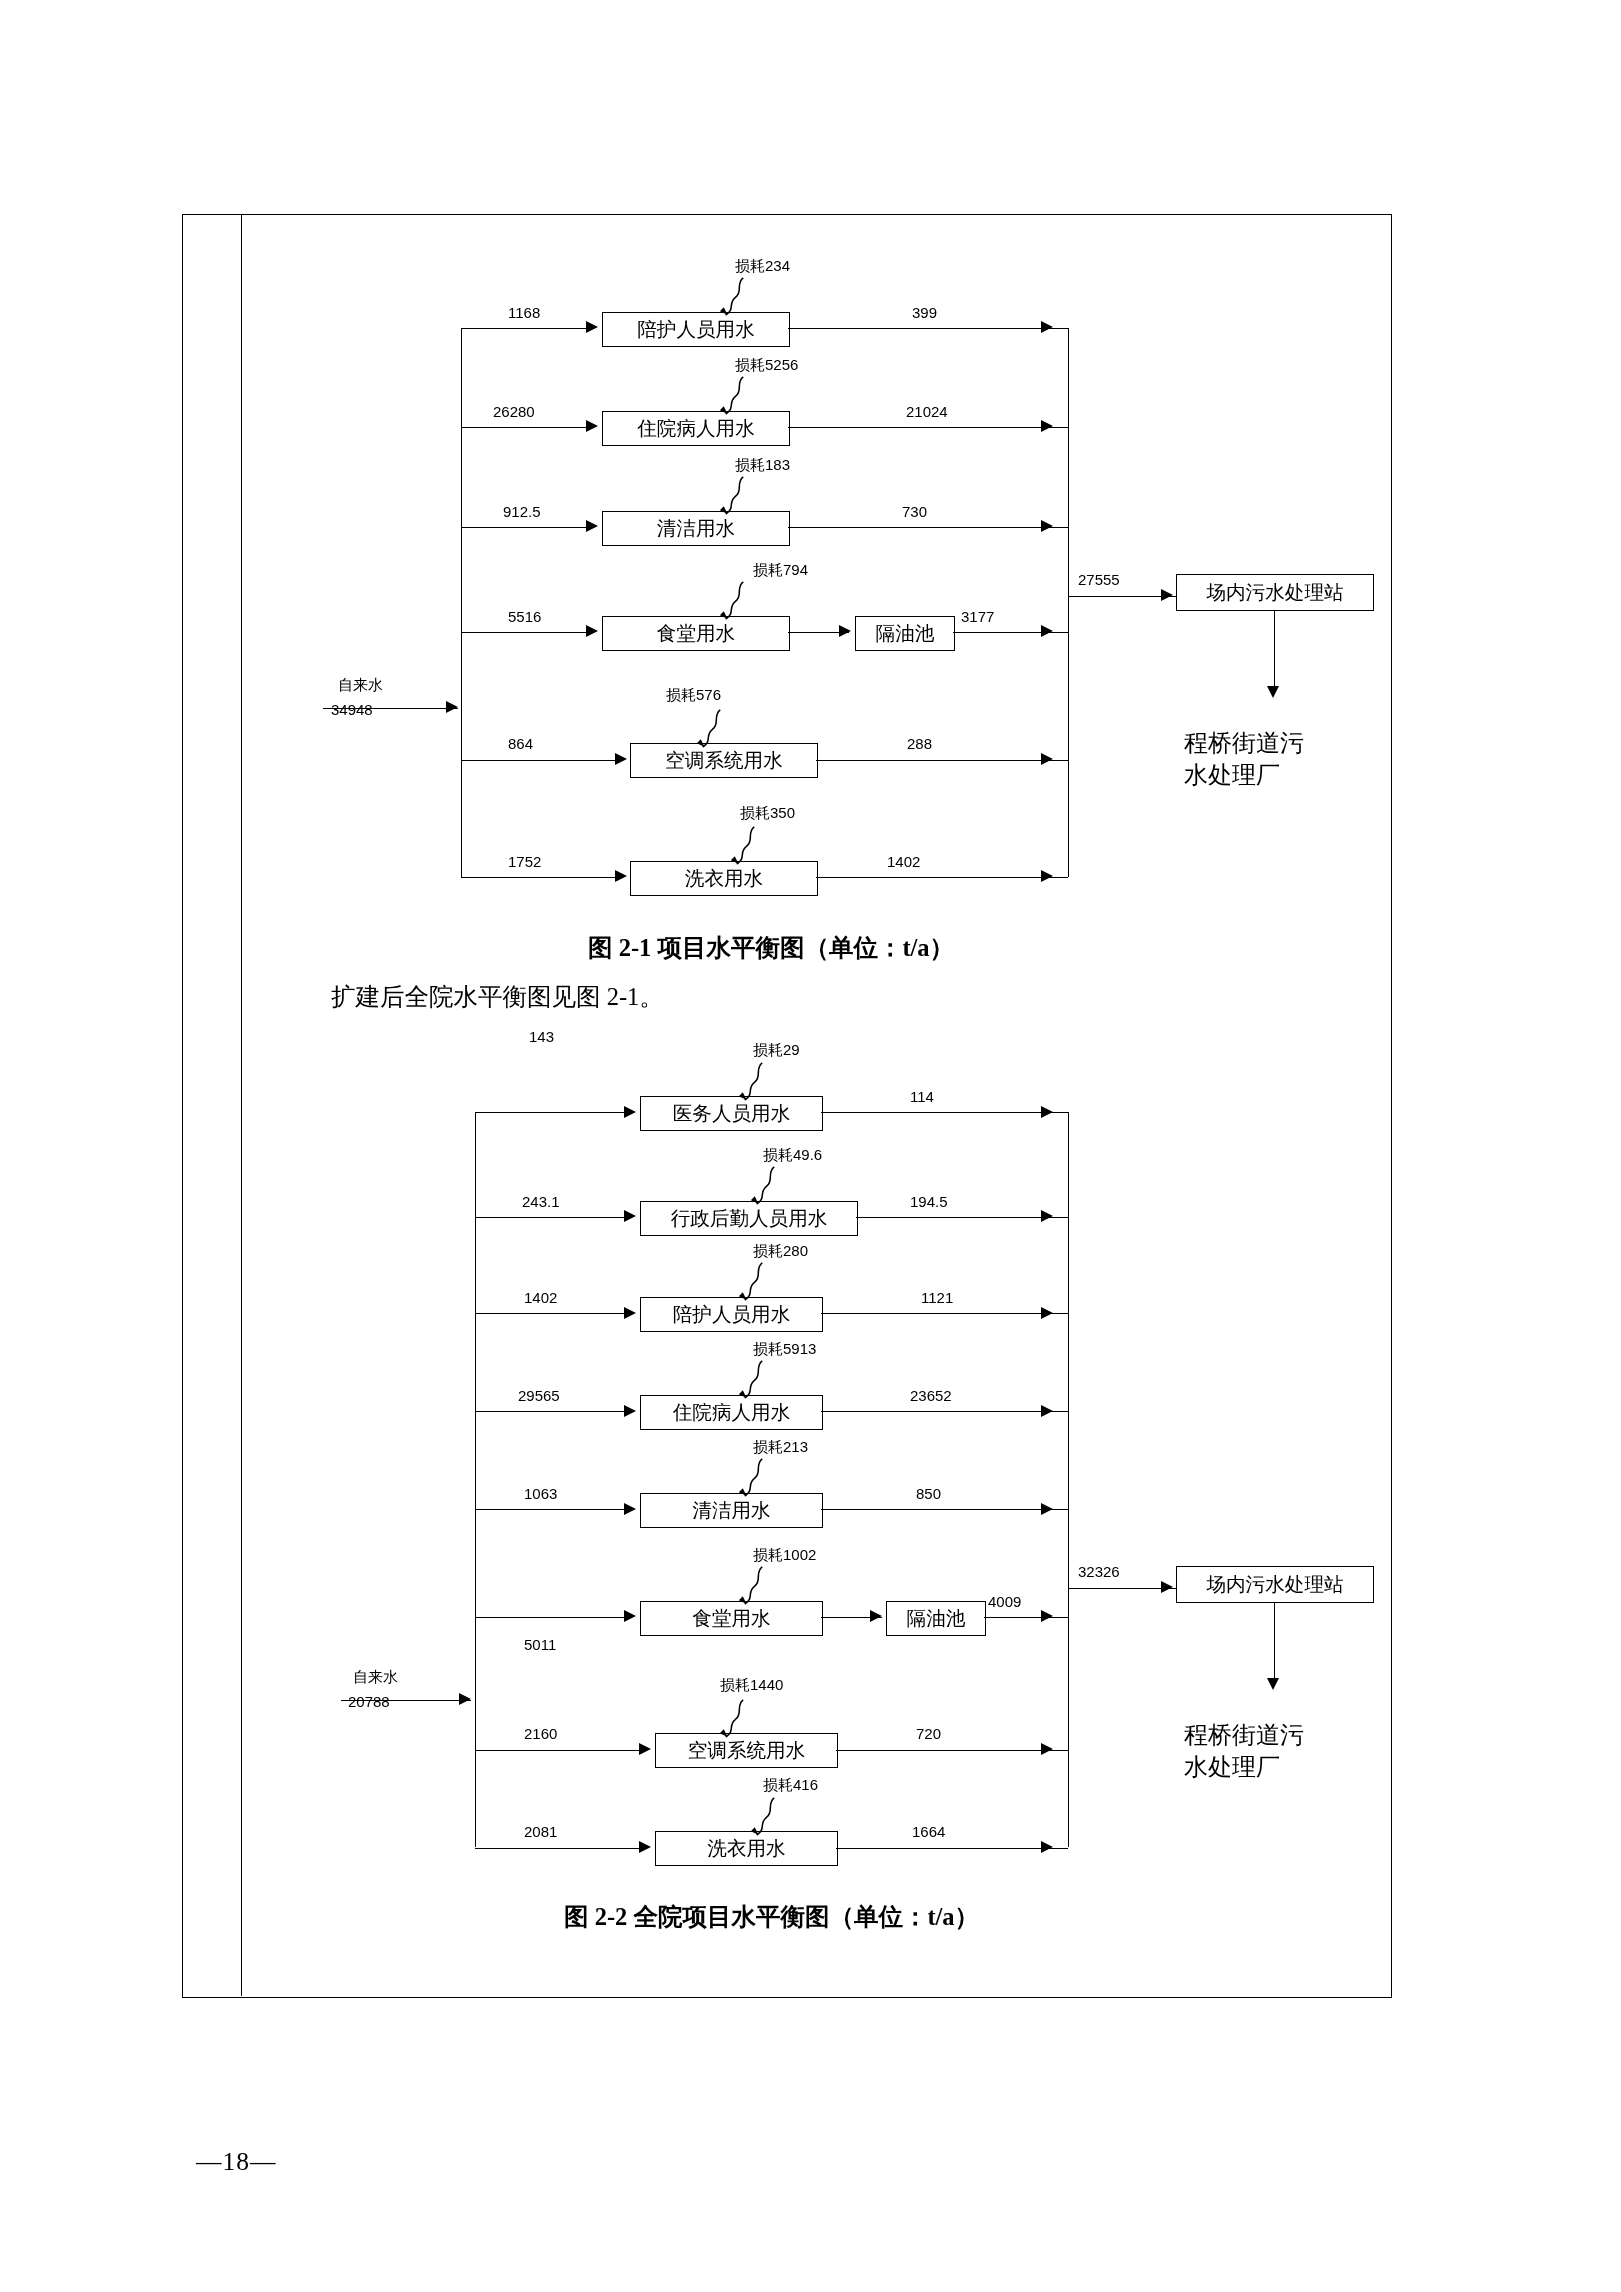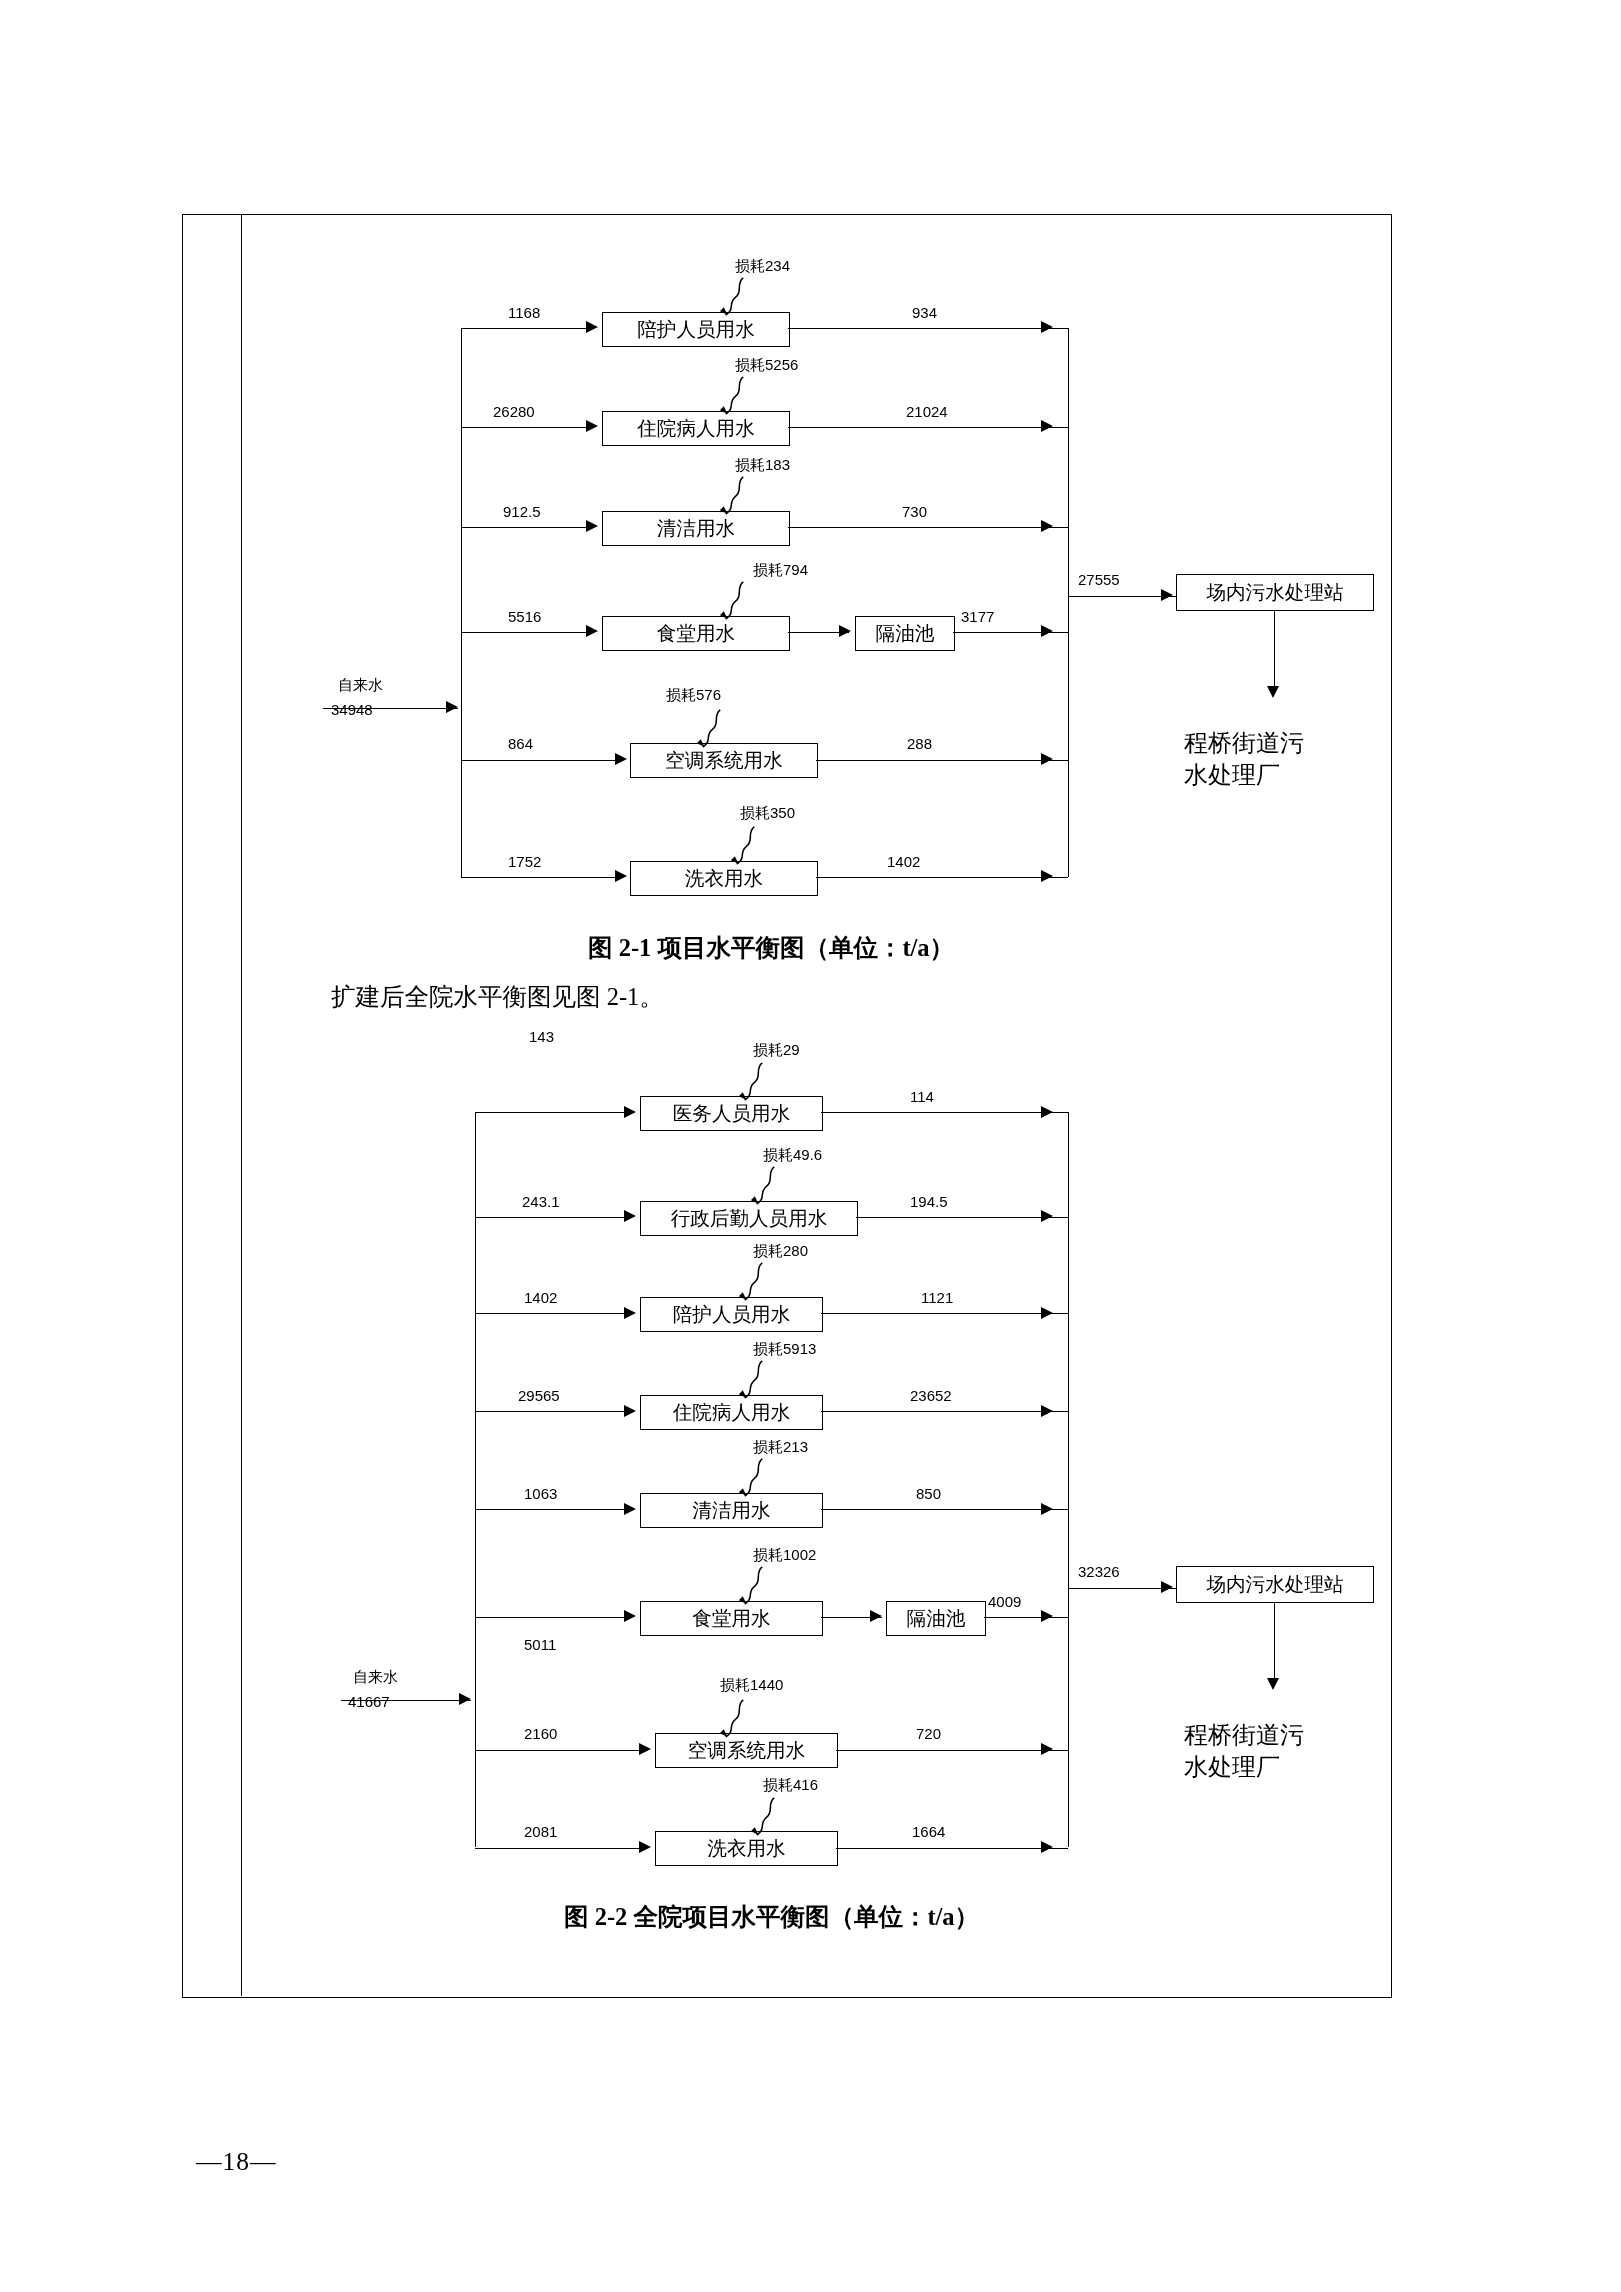--- a/index.html
+++ b/index.html
@@ -50,21 +50,21 @@
     <div class="arrow-d" style="left:1267px;top:686px;"></div>
     <div class="multi" style="left:1184px;top:727px;">程桥街道污
 水处理厂</div>
 
     <div class="line-h" style="left:461px;top:328px;width:132px;"></div>
     <div class="arrow-r" style="left:586px;top:321px;"></div>
     <div class="lbl" style="left:508px;top:304px;">1168</div>
     <div class="box" style="left:602px;top:312px;width:186px;height:33px;">陪护人员用水</div>
     <div class="line-h" style="left:788px;top:328px;width:280px;"></div>
     <div class="arrow-r" style="left:1041px;top:321px;"></div>
-    <div class="lbl" style="left:912px;top:304px;">934</div>
+    <div class="lbl" style="left:912px;top:304px;">399</div>
     <svg class="squig" style="left:714px;top:276px;" width="39" height="41" viewBox="0 0 40 42">
         <path d="M30 2 C22 8 30 16 22 22 C14 28 22 34 12 40" stroke="#000" stroke-width="1.6" fill="none"></path>
         <path d="M6 36 L14 40 L10 32 Z" fill="#000"></path>
       </svg>
     <div class="lbl" style="left:735px;top:257px;">损耗234</div>
 
     <div class="line-h" style="left:461px;top:427px;width:132px;"></div>
     <div class="arrow-r" style="left:586px;top:420px;"></div>
     <div class="lbl" style="left:493px;top:403px;">26280</div>
     <div class="box" style="left:602px;top:411px;width:186px;height:33px;">住院病人用水</div>
@@ -133,21 +133,21 @@
     <div class="lbl" style="left:740px;top:804px;">损耗350</div>
 
     <div class="caption" style="left:588px;top:931px;">图 2-1 项目水平衡图（单位：t/a）</div>
   </div>
 
   <div class="bodytext" style="left:331px;top:980px;">扩建后全院水平衡图见图 2-1。</div>
 
   <div class="diagram">
 
     <div class="lbl" style="left:353px;top:1668px;">自来水</div>
-    <div class="lbl" style="left:348px;top:1693px;">41667</div>
+    <div class="lbl" style="left:348px;top:1693px;">20788</div>
     <div class="line-h" style="left:341px;top:1700px;width:103px;"></div>
     <div class="line-h" style="left:397px;top:1700px;width:74px;"></div>
     <div class="arrow-r" style="left:459px;top:1693px;"></div>
 
     <div class="line-v" style="left:475px;top:1112px;height:735px;"></div>
     <div class="line-v" style="left:1068px;top:1112px;height:735px;"></div>
     <div class="line-h" style="left:1068px;top:1588px;width:108px;"></div>
     <div class="arrow-r" style="left:1161px;top:1581px;"></div>
     <div class="lbl" style="left:1078px;top:1563px;">32326</div>
 

